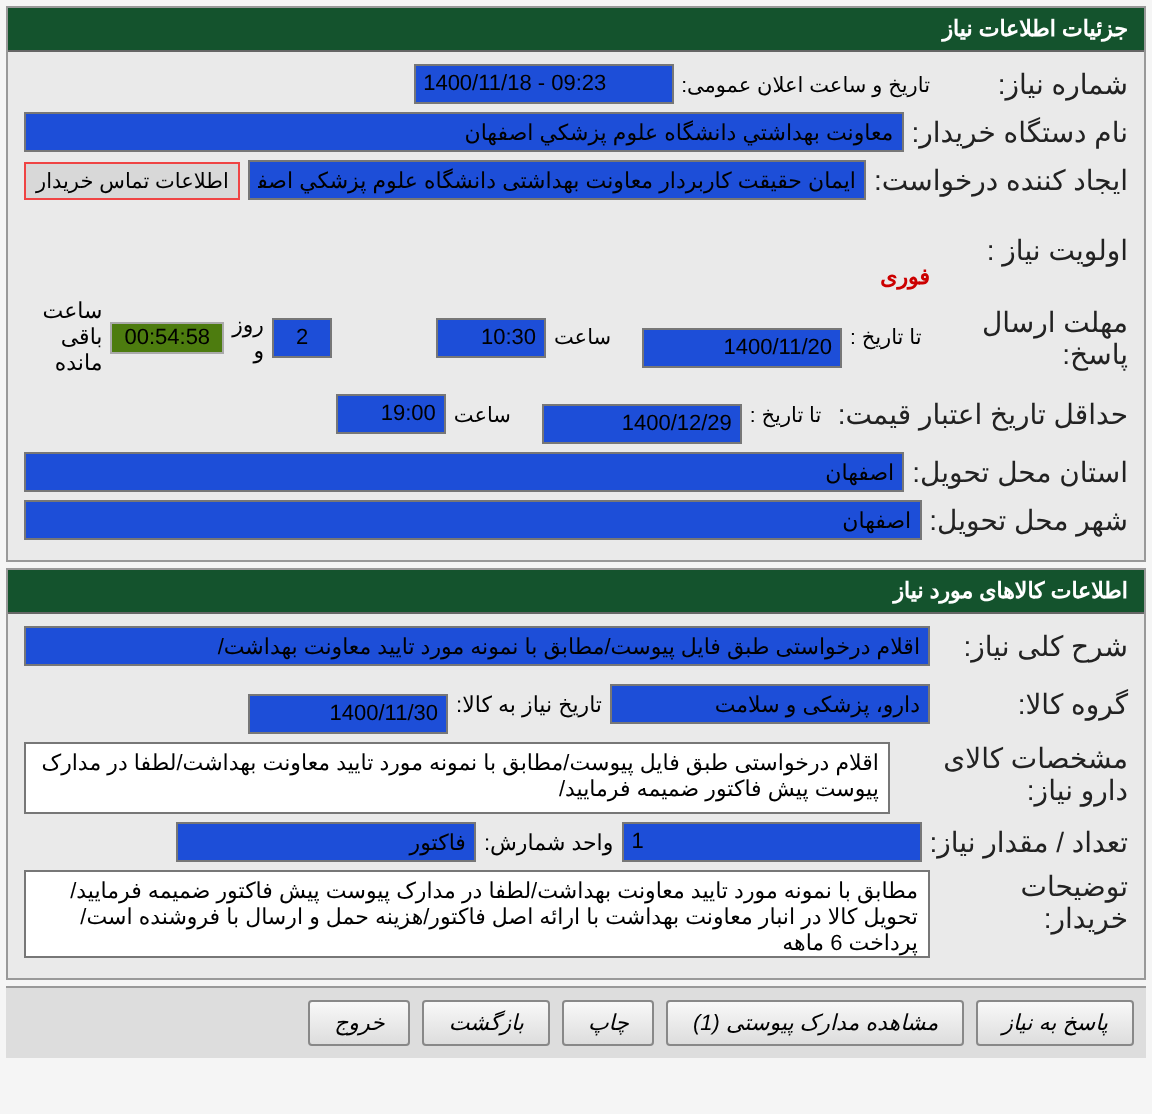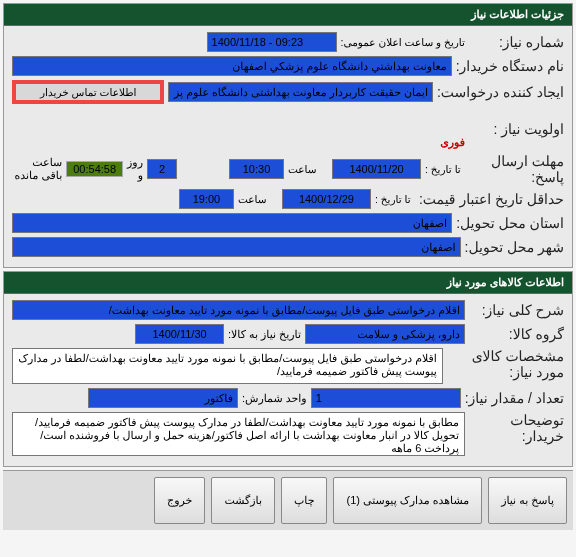--- a/index.html
+++ b/index.html
@@ -50,42 +50,42 @@
   padding: 2px 4px;
   font-family: inherit;
   font-size: 11px;
   height: 20px;
 }
 .inp-ro {
   background: #1d4ed8;
 }
 .inp-wide { flex: 1; min-width: 0; }
 .inp-num { width: 130px; text-align: left; direction: ltr; }
-.inp-date { width: 89px; text-align: center; direction: ltr; }
-.inp-time { width: 55px; text-align: center; direction: ltr; margin-left: 48px; }
+.inp-date { width: 100px; text-align: right; direction: ltr; margin-top: 10px; }
+.inp-time { width: 55px; text-align: right; direction: ltr; margin-left: 48px; }
 .inp-small { width: 30px; text-align: center; direction: ltr; }
 .txt-area {
   border: 1px solid #777;
   background: #fff;
   padding: 3px 5px;
   font-family: inherit;
   font-size: 11px;
   width: 100%;
   resize: none;
   height: 36px;
 }
 .urgent {
   color: #c00;
   font-weight: bold;
   margin-top: 28px;
 }
 .btn-link {
   background: #d8d8d8;
-  border: 4px solid #ef4444;
-  padding: 2px 24px;
+  border: 1px solid #ef4444;
+  padding: 2px 5px;
   font-family: inherit;
   font-size: 10.5px;
   cursor: pointer;
 }
 .countdown {
   background: #4d7c0f;
   border: 1px solid #aaa;
   padding: 1px 6px;
   direction: ltr;
 }
@@ -94,25 +94,26 @@
   padding: 6px;
   display: flex;
   gap: 6px;
   justify-content: flex-start;
   border-top: 1px solid #999;
   margin: 3px;
 }
 .btn {
   background: linear-gradient(#f8f8f8,#ddd);
   border: 1px solid #888;
-  padding: 16px 12px;
+  padding: 4px 12px;
   font-family: inherit;
   font-size: 11px;
   cursor: pointer;
   border-radius: 2px;
+  font-style: italic;
 }
 </style>
 </head>
 <body>
 
 <div class="panel">
   <div class="panel-header">جزئیات اطلاعات نیاز</div>
   <div class="panel-body">
 
     <div class="row">
@@ -180,21 +181,21 @@
     </div>
 
     <div class="row">
       <span class="label">گروه کالا:</span>
       <input class="inp inp-ro" style="width: 160px;" readonly="" value="دارو، پزشکی و سلامت">
       <span style="min-width:auto">تاریخ نیاز به کالا:</span>
       <input class="inp inp-date inp-ro" readonly="" value="1400/11/30" style="">
     </div>
 
     <div class="row" style="align-items:flex-start">
-      <span class="label">مشخصات کالای مورد نیاز:</span>
+      <span class="label">مشخصات کالای دارو نیاز:</span>
       <textarea class="txt-area" readonly="" style="">اقلام درخواستی طبق فایل پیوست/مطابق با نمونه مورد تایید معاونت بهداشت/لطفا در مدارک پیوست پیش فاکتور ضمیمه فرمایید/</textarea>
     </div>
 
     <div class="row">
       <span class="label">تعداد / مقدار نیاز:</span>
       <input class="inp inp-ro" style="width: 150px; text-align: left; direction: ltr;" readonly="" value="1">
       <span>واحد شمارش:</span>
       <input class="inp inp-ro" style="width: 150px;" readonly="" value="فاکتور">
     </div>
 

